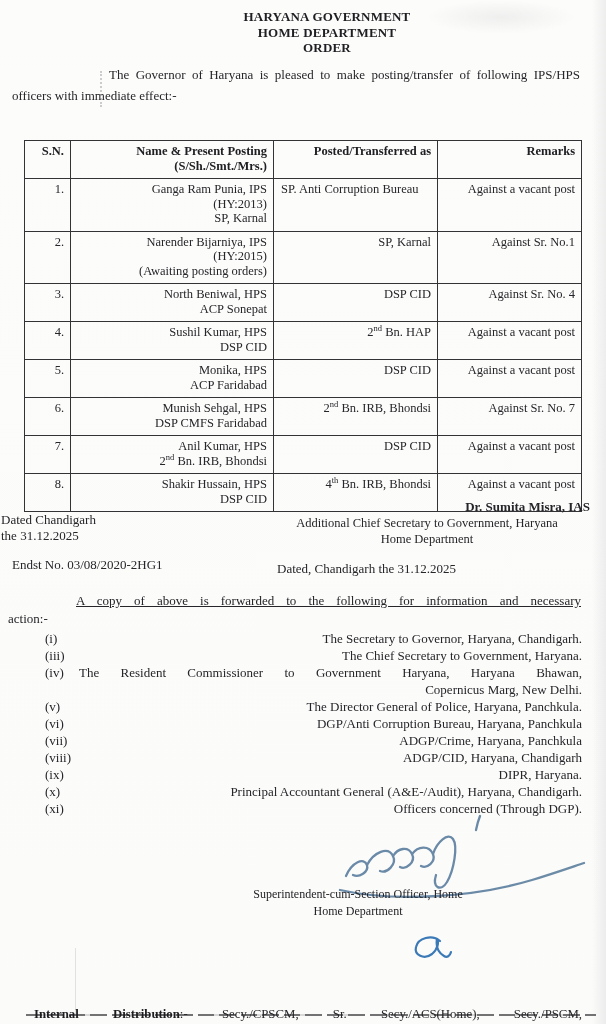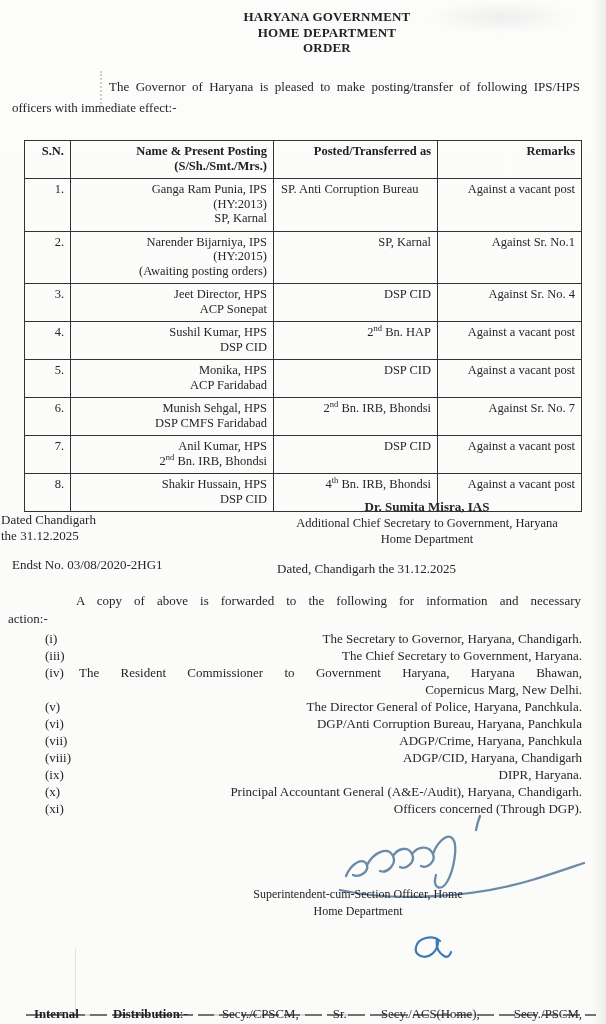--- a/index.html
+++ b/index.html
@@ -20,47 +20,47 @@
     background:radial-gradient(ellipse at center,rgba(170,170,172,.16),rgba(170,170,172,0) 70%);}
   .intro-artifact{position:absolute;left:100px;top:71px;height:36px;width:0;
     border-left:2px dotted #b9b9bb;opacity:.7;}
   .left-faint-line{position:absolute;left:75px;top:948px;height:68px;width:1px;background:#e2e2e0;}
   .bottom-scanline{position:absolute;left:26px;top:1014px;width:570px;height:2px;opacity:.75;
     background:repeating-linear-gradient(90deg,#454547 0 16px,rgba(69,69,71,.25) 16px 21px,#454547 21px 38px,rgba(69,69,71,0) 38px 43px);}
 
   .doc-header{position:absolute;top:9px;left:0;width:606px;text-align:center;
     font-weight:700;font-size:13px;line-height:15.5px;letter-spacing:.2px;color:#1f1f23;margin-left:24px;}
 
-  .intro{position:absolute;top:76px;left:12px;width:568px;font-size:13px;line-height:21px;}
+  .intro{position:absolute;top:64px;left:12px;width:568px;font-size:13px;line-height:21px;}
   .intro .ln{text-align:justify;}
   .intro .ln.stretch{text-align-last:justify;}
   .intro .ln:first-child{text-indent:97px;}
 
   table.order{position:absolute;top:140px;left:24px;width:557px;border-collapse:collapse;
     font-size:12.5px;color:#26262a;table-layout:fixed;}
   table.order th,table.order td{border:1.2px solid #333336;vertical-align:top;
     padding:3px 6px 5px 7px;line-height:14.5px;text-align:right;}
   table.order th{font-weight:700;color:#202024;}
   table.order td sup,table.order th sup{font-size:8.5px;line-height:0;}
   td.cell-posted.justify{text-align:justify;}
   col.c-sn{width:46px;}col.c-name{width:203px;}col.c-posted{width:164px;}col.c-remarks{width:144px;}
 
   .sign1-left{position:absolute;top:512px;left:1px;font-size:13px;line-height:16px;}
   .sign1-right{position:absolute;top:499px;left:264px;width:326px;text-align:center;
     font-size:12.5px;line-height:16px;}
-  .sign1-right .ln:first-child{font-weight:700;font-size:13px;}
+  .sign1-right .ln:first-child{font-weight:700;font-size:13px;text-align:right;}
   .nowrap{white-space:nowrap;}
 
   .endst-no{position:absolute;top:557px;left:12px;font-size:13px;white-space:nowrap;}
   .endst-date{position:absolute;top:561px;left:277px;font-size:13px;white-space:nowrap;}
 
   .forward{position:absolute;top:592px;left:8px;width:573px;font-size:13px;line-height:18px;}
   .forward .ln{text-align:justify;}
   .forward .ln.stretch{text-align-last:justify;}
-  .forward .ln:first-child{text-indent:68px;}
+  .forward .ln:first-child{text-indent:68px;text-decoration:underline;}
 
   .recipients{position:absolute;top:630px;left:45px;width:537px;font-size:13px;line-height:17px;}
   .recipient{display:grid;grid-template-columns:34px 1fr;}
   .recipient .txt .ln{text-align:right;}
   .recipient .txt .ln.stretch{text-align:justify;text-align-last:justify;}
 
   .sig-svg{position:absolute;left:332px;top:812px;}
   .sign2{position:absolute;top:886px;left:230px;width:256px;text-align:center;
     font-size:12px;line-height:16.5px;color:#232327;}
   .bluemark-svg{position:absolute;left:408px;top:933px;}
@@ -127,21 +127,21 @@
             <div>Narender Bijarniya, IPS</div>
             <div>(HY:2015)</div>
             <div>(Awaiting posting orders)</div>
           </td>
           <td class="cell-posted">SP, Karnal</td>
           <td>Against Sr. No.1</td>
         </tr>
         <tr>
           <td>3.</td>
           <td>
-            <div>Jeet Director, HPS</div>
+            <div>North Beniwal, HPS</div>
             <div>ACP Sonepat</div>
           </td>
           <td class="cell-posted">DSP CID</td>
           <td>Against Sr. No. 4</td>
         </tr>
         <tr>
           <td>4.</td>
           <td>
             <div>Sushil Kumar, HPS</div>
             <div>DSP CID</div>

